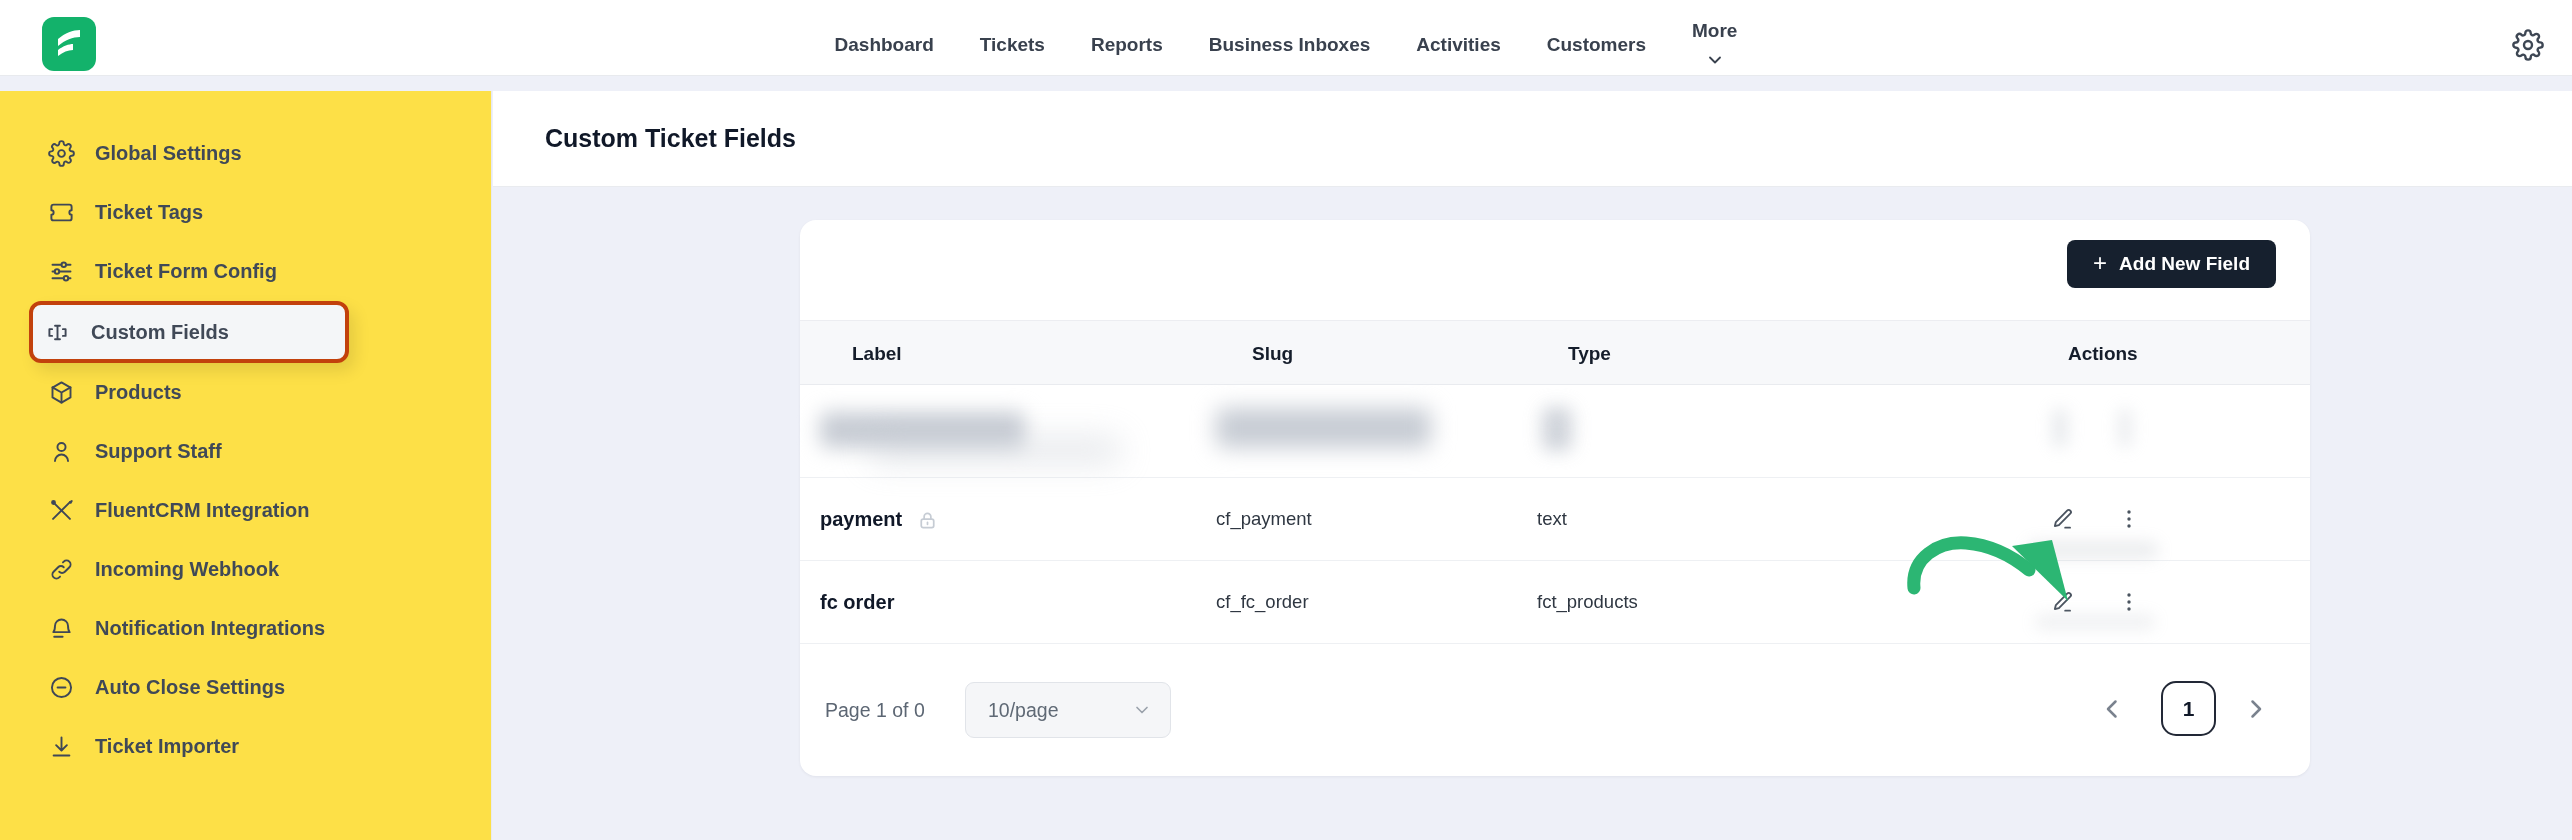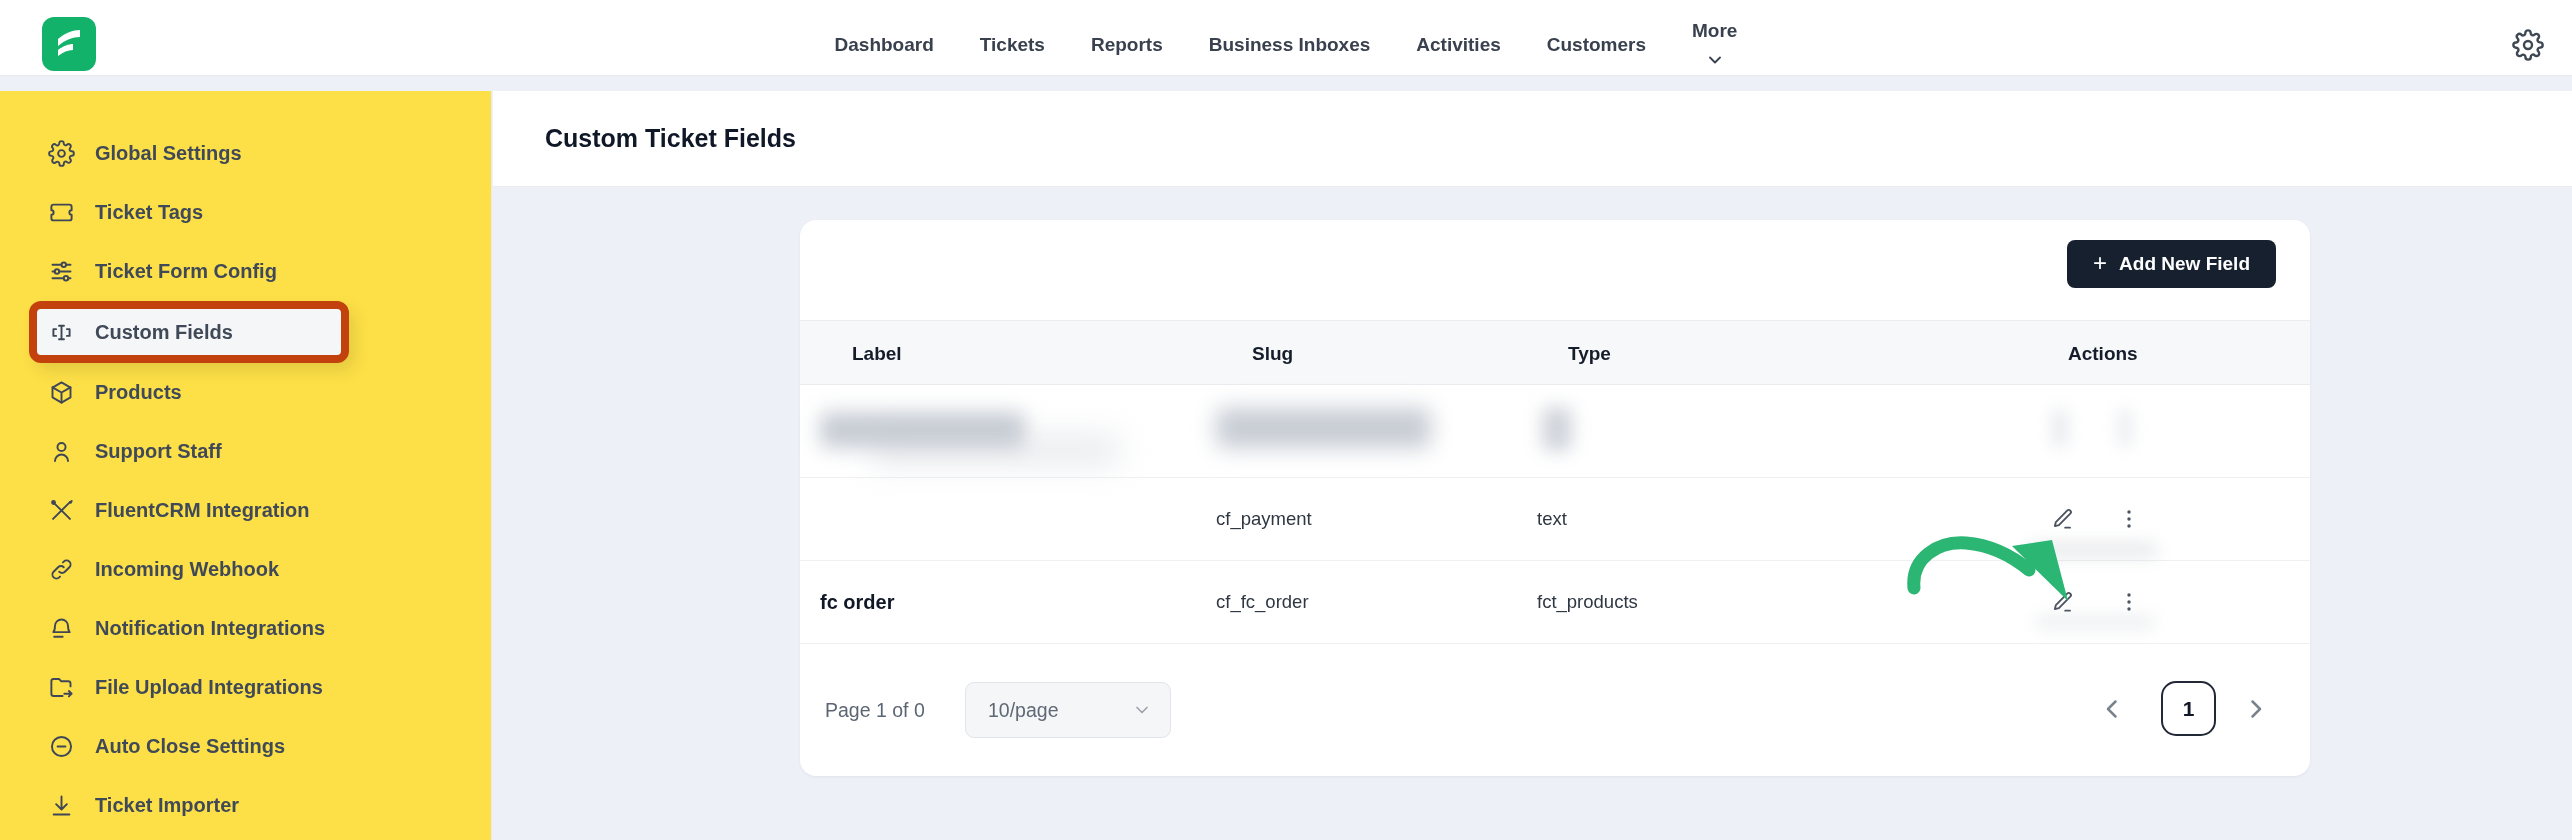--- a/index.html
+++ b/index.html
@@ -36,21 +36,21 @@
     background:#fde047; border-right:1px solid #e8eaee; padding-top:33px; z-index:4;
   }
   .side-item {
     height:59px; display:flex; align-items:center; gap:20px;
     padding-left:48px; cursor:pointer;
   }
   .side-item .s-icon { width:27px; height:27px; color:#3f4756; flex:0 0 27px; }
   .side-item .s-label { font-size:20px; font-weight:600; color:#404957; white-space:nowrap; }
   .side-item.active {
     margin-left:29px; width:320px; height:62px;
-    border:8px solid #c2410c; border-radius:12px; background:#f4f6f8;
+    border:4px solid #c2410c; border-radius:12px; background:#f4f6f8;
     padding-left:11px;
     box-shadow:6px 8px 16px rgba(0,0,0,.10);
   }
 
   
   .main-header {
     position:absolute; left:493px; top:91px; width:2079px; height:96px;
     background:#ffffff; border-bottom:1px solid #e9ebef;
     display:flex; align-items:center;
   }
@@ -229,27 +229,20 @@
   </div>
 
   <div class="side-item">
     <svg class="s-icon" viewBox="0 0 24 24" fill="none" stroke="currentColor" stroke-width="1.7" stroke-linecap="round" stroke-linejoin="round">
         <path d="M6.2 9.8a5.8 5.8 0 0 1 11.6 0c0 4.1 1.5 5.4 1.5 5.4H4.7s1.5-1.3 1.5-5.4z"></path>
         <path d="M5.5 19.3h7.5"></path>
       </svg>
     <span class="s-label">Notification Integrations</span>
   </div>
 
-  <div class="side-item">
-    <svg class="s-icon" viewBox="0 0 24 24" fill="none" stroke="currentColor" stroke-width="1.7" stroke-linecap="round" stroke-linejoin="round">
-        <path d="M20 11V8.5a2 2 0 0 0-2-2h-6.2L10 4.5H5a2 2 0 0 0-2 2v11a2 2 0 0 0 2 2h8"></path>
-        <path d="M14.5 17.5H21M21 17.5l-2.4-2.4M21 17.5l-2.4 2.4"></path>
-      </svg>
-    <span class="s-label">File Upload Integrations</span>
-  </div>
 
   <div class="side-item">
     <svg class="s-icon" viewBox="0 0 24 24" fill="none" stroke="currentColor" stroke-width="1.7" stroke-linecap="round" stroke-linejoin="round">
         <circle cx="12" cy="12" r="8.5"></circle>
         <path d="M8.5 12h7"></path>
       </svg>
     <span class="s-label">Auto Close Settings</span>
   </div>
 
   <div class="side-item">
@@ -284,20 +277,28 @@
     <div class="trow trow1">
       <div class="blur-blob bb-label"></div>
       <div class="blur-blob bb-label2"></div>
       <div class="blur-blob bb-slug"></div>
       <div class="blur-blob bb-type"></div>
       <div class="blur-blob bb-act1"></div>
       <div class="blur-blob bb-act2"></div>
     </div>
 
     <div class="trow trow2">
+      <div class="cell c-label">
+        <span>payment</span>
+        <svg class="lock-icon" viewBox="0 0 24 24" fill="none" stroke="currentColor" stroke-width="1.8" stroke-linecap="round" stroke-linejoin="round">
+            <rect x="5.5" y="10.5" width="13" height="9" rx="2"></rect>
+            <path d="M8.5 10.5V8a3.5 3.5 0 0 1 7 0v2.5"></path>
+            <path d="M12 14v2"></path>
+          </svg>
+      </div>
       <div class="cell c-slug">cf_payment</div>
       <div class="cell c-type">text</div>
       <div class="cell c-edit">
         <svg width="26" height="26" viewBox="0 0 24 24" fill="none" stroke="currentColor" stroke-width="1.7" stroke-linecap="round" stroke-linejoin="round">
             <path d="M15.8 4.2a2 2 0 0 1 2.9 2.9L8.2 17.6l-3.7.9.9-3.7L15.8 4.2z"></path>
             <path d="M14 20h4.5"></path>
           </svg>
       </div>
       <div class="cell c-kebab">
         <svg width="24" height="24" viewBox="0 0 24 24" fill="currentColor">

